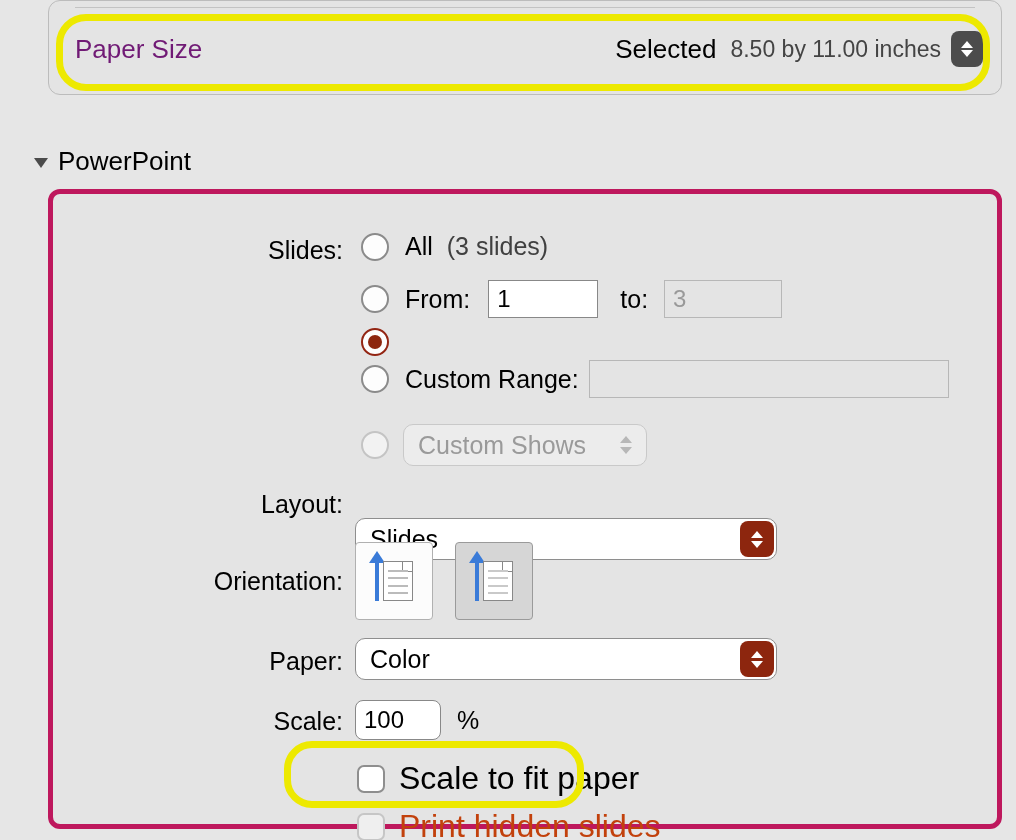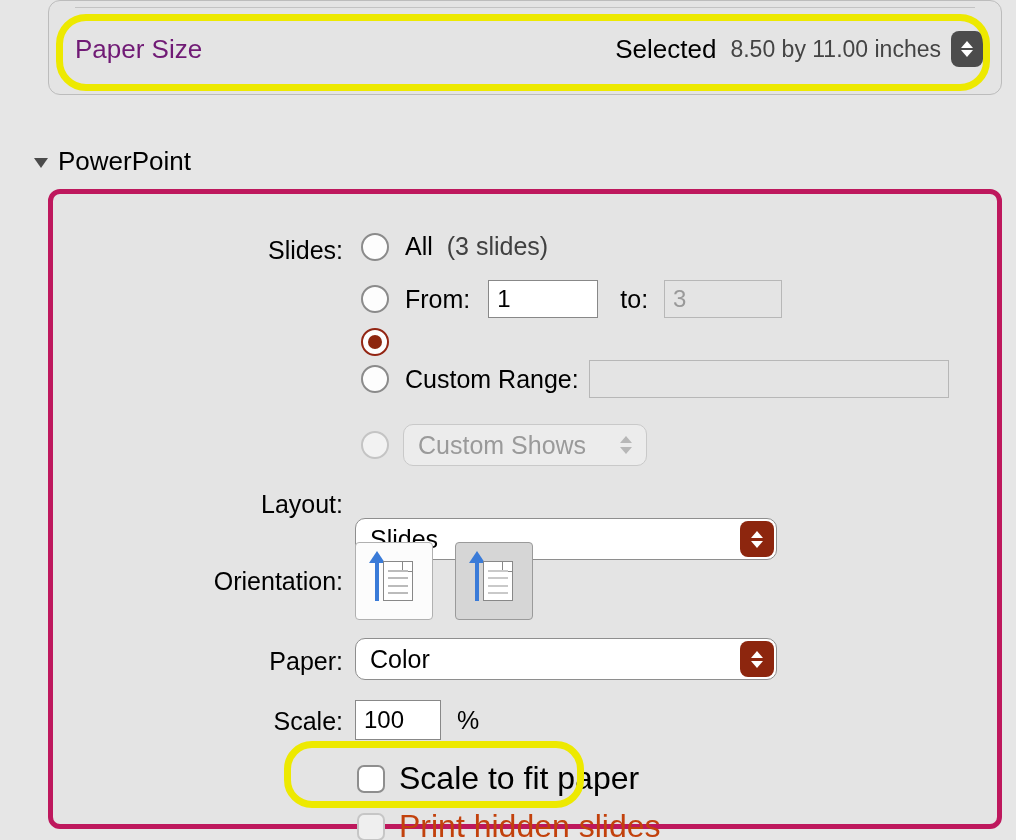--- a/index.html
+++ b/index.html
@@ -374,21 +374,21 @@
           <div class="c u"></div>
           <div class="c d"></div>
         </div>
     </div>
   </div>
 
   <div class="leftlabel-wrap" style="top:513px;">
     <span class="leftlabel">Scale:</span>
   </div>
   <div class="row" style="left:302px; top:506px;">
-    <input class="textinput" style="width: 86px; height: 40px;" value="100">
+    <input class="textinput" style="width: 86px; height: 40px; border-radius: 8px;" value="100">
     <span style="font-size:25px; margin-left:16px;">%</span>
   </div>
 
   <div class="row" style="left:304px; top:566px;">
     <div class="checkbox"></div>
     <span class="cblabel">Scale to fit paper</span>
   </div>
 
   <div class="row" style="left:304px; top:614px;">
     <div class="checkbox dim"></div>

